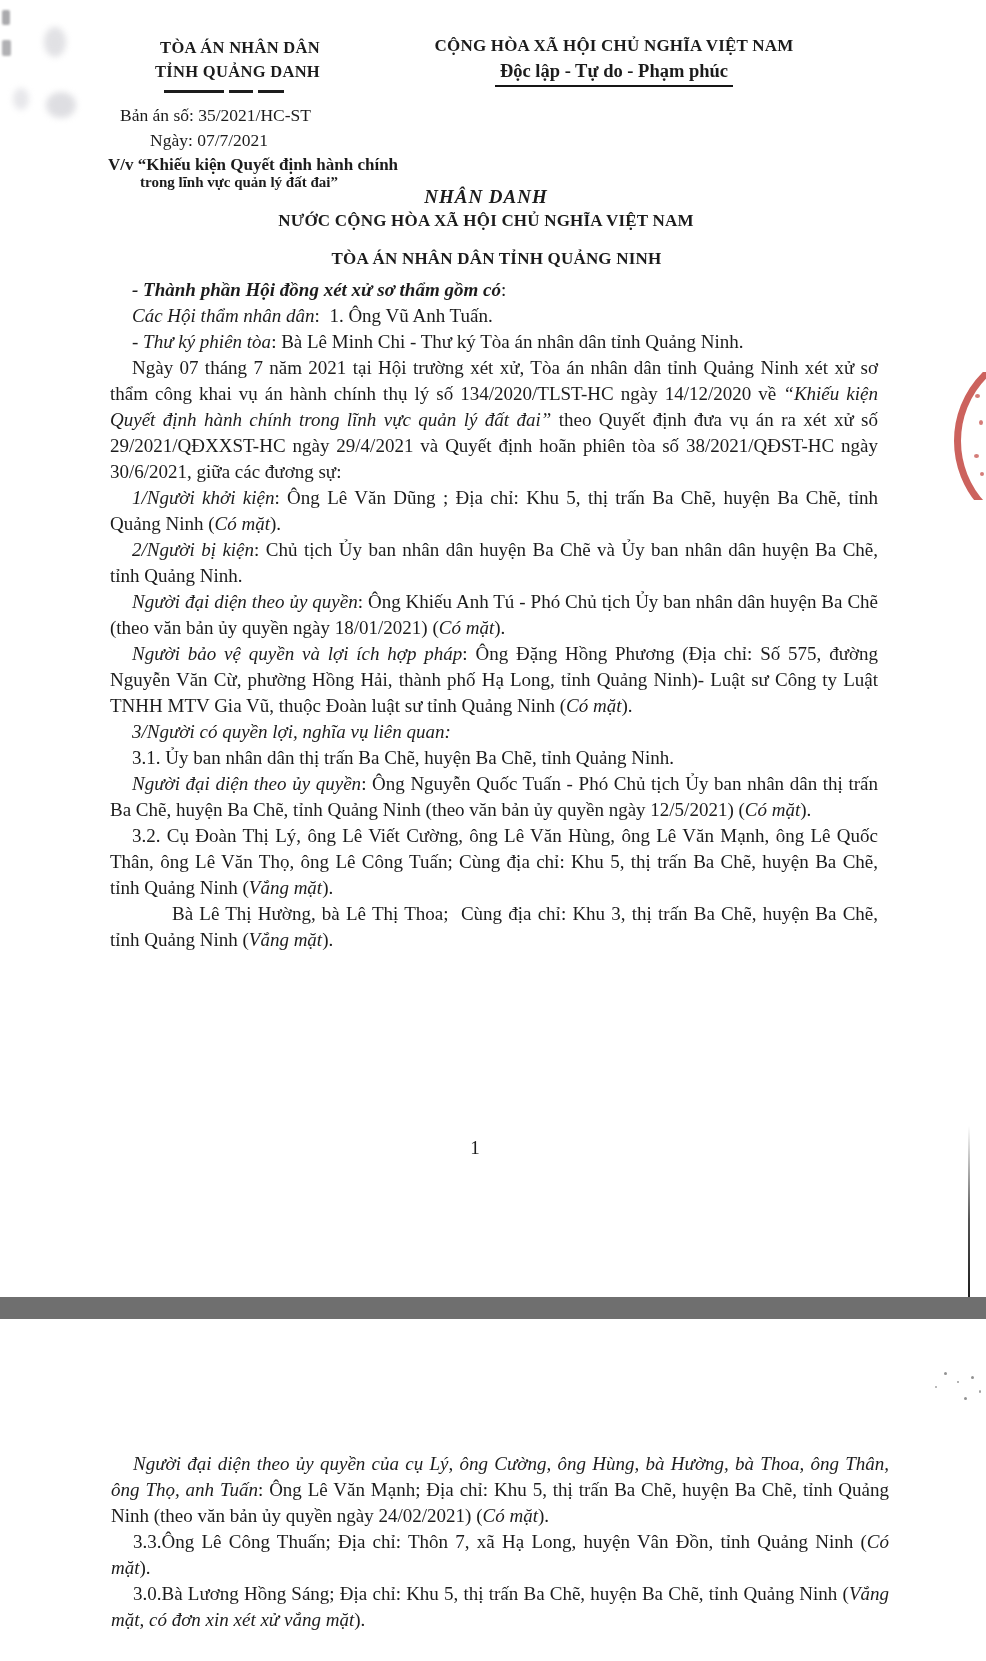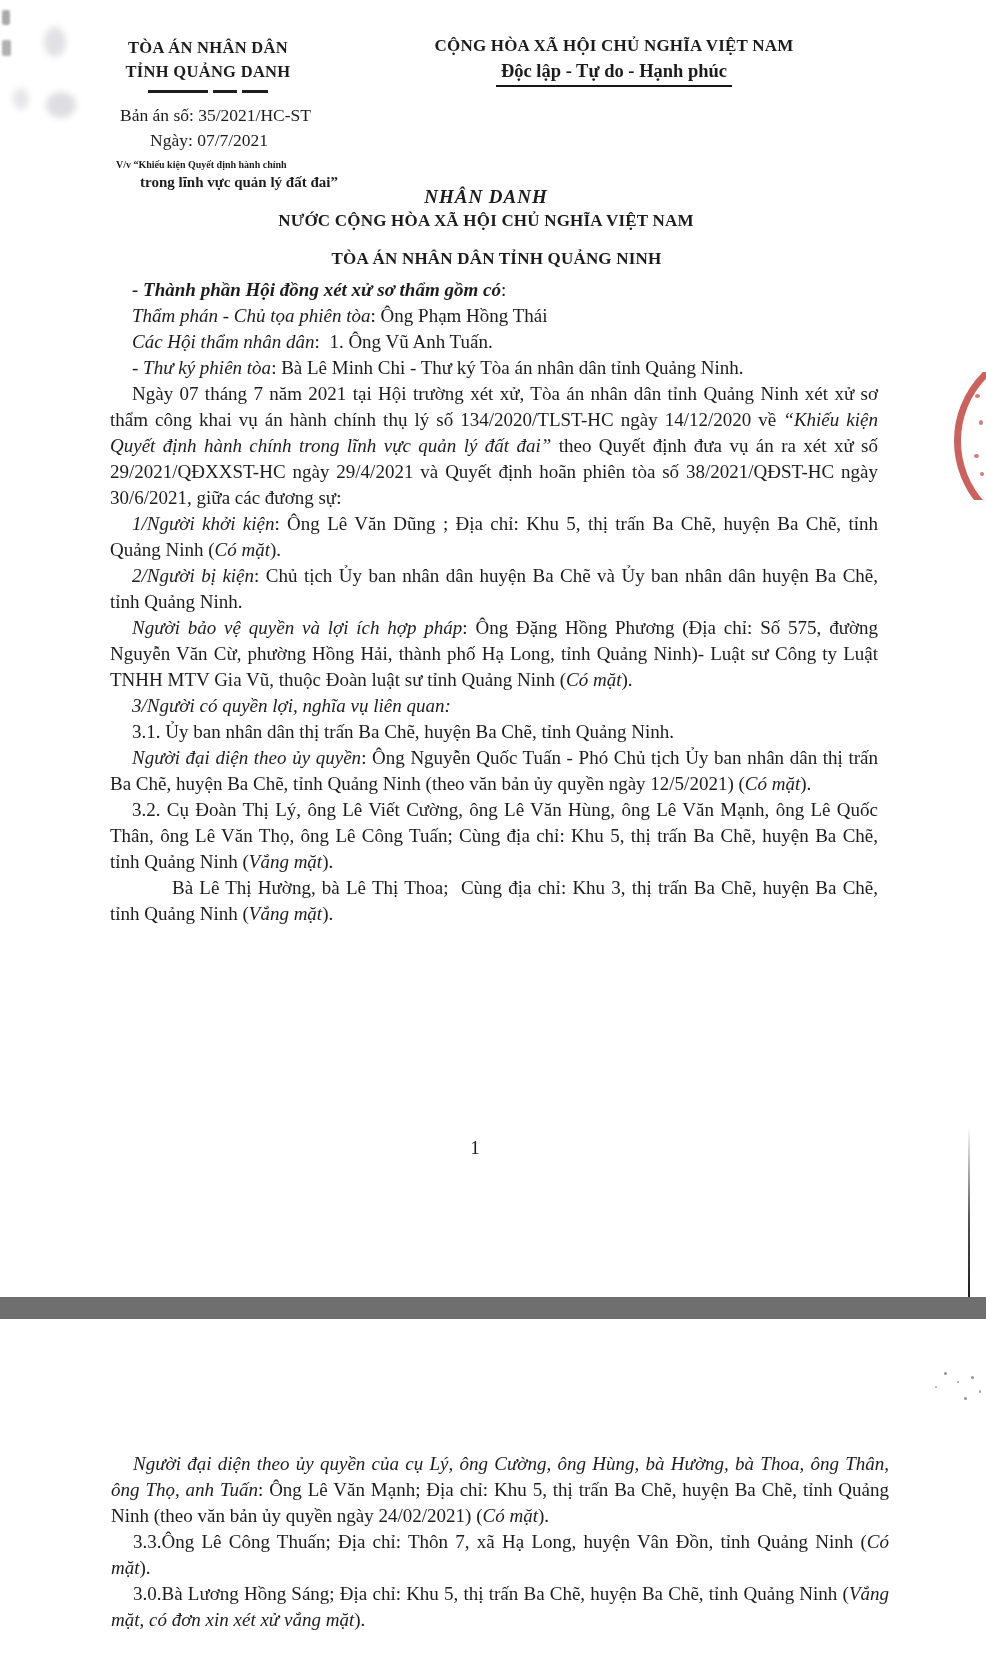--- a/index.html
+++ b/index.html
@@ -2,34 +2,34 @@
 <html><head>
 <meta charset="utf-8">
 <style>
   html,body{margin:0;padding:0;background:#e8e8e8;}
   .scan{
     position:relative;width:986px;height:1661px;margin:0 auto;
     background:#ffffff;overflow:hidden;
     font-family:"Liberation Serif","DejaVu Serif",serif;color:#1c1c1c;
   }
   
-  .hdr-left{position:absolute;left:112px;top:36px;width:192px;text-align:center;
+  .hdr-left{position:absolute;left:128px;top:36px;width:192px;text-align:right;
     font-weight:bold;font-size:16.5px;line-height:24px;letter-spacing:.3px;}
   .hl-rule{margin:6px auto 0;width:120px;height:3px;
     background:linear-gradient(90deg,#1d1d1d 0 50%,rgba(0,0,0,0) 50% 54%,#1d1d1d 54% 74%,rgba(0,0,0,0) 74% 78%,#1d1d1d 78% 100%);}
   .hdr-right{position:absolute;left:404px;top:33px;width:420px;text-align:center;}
   .hr1{font-weight:bold;font-size:17px;line-height:25px;letter-spacing:.2px;}
   .hr2{margin-top:1px;}
   .hr2 .hr2-inner{display:inline-block;font-weight:bold;font-size:18.5px;line-height:25px;
     padding:0 5px 1px;border-bottom:2.5px solid #161616;}
   
   .case-info{position:absolute;left:108px;top:103px;font-size:17.5px;line-height:25px;}
   .ci1{margin-left:12px;}
   .ci2{margin-left:42px;}
-  .ci3{font-size:10px;font-weight:bold;line-height:16.5px;margin-top:4px;margin-left:8px;}
+  .ci3{font-size:17px;font-weight:bold;line-height:16.5px;margin-top:4px;}
   .ci4{font-size:15px;font-weight:bold;line-height:16.5px;margin-left:32px;}
   
   .doc-title{position:absolute;left:0;top:186px;width:972px;text-align:center;font-weight:bold;}
   .t1{font-size:19px;letter-spacing:1px;font-style:italic;}
   .t2{font-size:17px;margin-top:3px;letter-spacing:.2px;}
   .t3{font-size:17px;margin-top:18px;letter-spacing:.2px;padding-left:21px;}
   
   .body1{position:absolute;left:110px;top:277px;width:768px;
     font-size:19px;line-height:26px;text-align:justify;}
   .body2{position:absolute;left:111px;top:1451px;width:778px;
@@ -75,45 +75,45 @@
 
   <div class="hdr-left">
     <div>TÒA ÁN NHÂN DÂN</div>
     <div>TỈNH QUẢNG DANH</div>
     <div class="hl-rule"></div>
   </div>
 
   <div class="hdr-right">
     <div class="hr1">CỘNG HÒA XÃ HỘI CHỦ NGHĨA VIỆT NAM</div>
     <div class="hr2">
-      <span class="hr2-inner">Độc lập - Tự do - Hạnh phúc</span>
+      <span class="hr2-inner">Độc lập - Tự do - Phạm phúc</span>
     </div>
   </div>
 
   <div class="case-info">
     <div class="ci1">Bản án số: 35/2021/HC-ST</div>
     <div class="ci2">Ngày: 07/7/2021</div>
     <div class="ci3">V/v “Khiếu kiện Quyết định hành chính</div>
     <div class="ci4">trong lĩnh vực quản lý đất đai”</div>
   </div>
 
   <div class="doc-title">
     <div class="t1">NHÂN DANH</div>
     <div class="t2">NƯỚC CỘNG HÒA XÃ HỘI CHỦ NGHĨA VIỆT NAM</div>
     <div class="t3">TÒA ÁN NHÂN DÂN TỈNH QUẢNG NINH</div>
   </div>
 
   <div class="body1">
     <p><span class="r-bi">- Thành phần Hội đồng xét xử sơ thẩm gồm có</span><span>:</span></p>
-    <p><span class="r-i">Thẩm phán - Chủ tọa phiên tòa</span><span>: Ông Phạm Hồng Thái</span></p>
     <p><span class="r-i">Các Hội thẩm nhân dân</span><span>:&nbsp; 1. Ông Vũ Anh Tuấn.</span></p>
     <p><span class="r-i">- Thư ký phiên tòa</span><span>: Bà Lê Minh Chi - Thư ký Tòa án nhân dân tỉnh Quảng Ninh.</span></p>
     <p><span>Ngày 07 tháng 7 năm 2021 tại Hội trường xét xử, Tòa án nhân dân tỉnh Quảng Ninh xét xử sơ thẩm công khai vụ án hành chính thụ lý số 134/2020/TLST-HC ngày 14/12/2020 về </span><span class="r-i">“Khiếu kiện Quyết định hành chính trong lĩnh vực quản lý đất đai”</span><span> theo Quyết định đưa vụ án ra xét xử số 29/2021/QĐXXST-HC ngày 29/4/2021 và Quyết định hoãn phiên tòa số 38/2021/QĐST-HC ngày 30/6/2021, giữa các đương sự:</span></p>
     <p><span class="r-i">1/Người khởi kiện</span><span>: Ông Lê Văn Dũng ; Địa chỉ: Khu 5, thị trấn Ba Chẽ, huyện Ba Chẽ, tỉnh Quảng Ninh (</span><span class="r-i">Có mặt</span><span>).</span></p>
     <p><span class="r-i">2/Người bị kiện</span><span>: Chủ tịch Ủy ban nhân dân huyện Ba Chẽ và Ủy ban nhân dân huyện Ba Chẽ, tỉnh Quảng Ninh.</span></p>
+    <p><span class="r-i">Người đại diện theo ủy quyền</span><span>: Ông Khiếu Anh Tú - Phó Chủ tịch Ủy ban nhân dân huyện Ba Chẽ (theo văn bản ủy quyền ngày 18/01/2021) (</span><span class="r-i">Có mặt</span><span>).</span></p>
     <p><span class="r-i">Người bảo vệ quyền và lợi ích hợp pháp</span><span>: Ông Đặng Hồng Phương (Địa chỉ: Số 575, đường Nguyễn Văn Cừ, phường Hồng Hải, thành phố Hạ Long, tỉnh Quảng Ninh)- Luật sư Công ty Luật TNHH MTV Gia Vũ, thuộc Đoàn luật sư tỉnh Quảng Ninh (</span><span class="r-i">Có mặt</span><span>).</span></p>
     <p><span class="r-i">3/Người có quyền lợi, nghĩa vụ liên quan:</span></p>
     <p><span>3.1. Ủy ban nhân dân thị trấn Ba Chẽ, huyện Ba Chẽ, tỉnh Quảng Ninh.</span></p>
     <p><span class="r-i">Người đại diện theo ủy quyền</span><span>: Ông Nguyễn Quốc Tuấn - Phó Chủ tịch Ủy ban nhân dân thị trấn Ba Chẽ, huyện Ba Chẽ, tỉnh Quảng Ninh (theo văn bản ủy quyền ngày 12/5/2021) (</span><span class="r-i">Có mặt</span><span>).</span></p>
     <p><span>3.2. Cụ Đoàn Thị Lý, ông Lê Viết Cường, ông Lê Văn Hùng, ông Lê Văn Mạnh, ông Lê Quốc Thân, ông Lê Văn Thọ, ông Lê Công Tuấn; Cùng địa chỉ: Khu 5, thị trấn Ba Chẽ, huyện Ba Chẽ, tỉnh Quảng Ninh (</span><span class="r-i">Vắng mặt</span><span>).</span></p>
     <p class="mid"><span>Bà Lê Thị Hường, bà Lê Thị Thoa;&nbsp; Cùng địa chỉ: Khu 3, thị trấn Ba Chẽ, huyện Ba Chẽ, tỉnh Quảng Ninh (</span><span class="r-i">Vắng mặt</span><span>).</span></p>
   </div>
 
   <div class="pageno">1</div>
 

